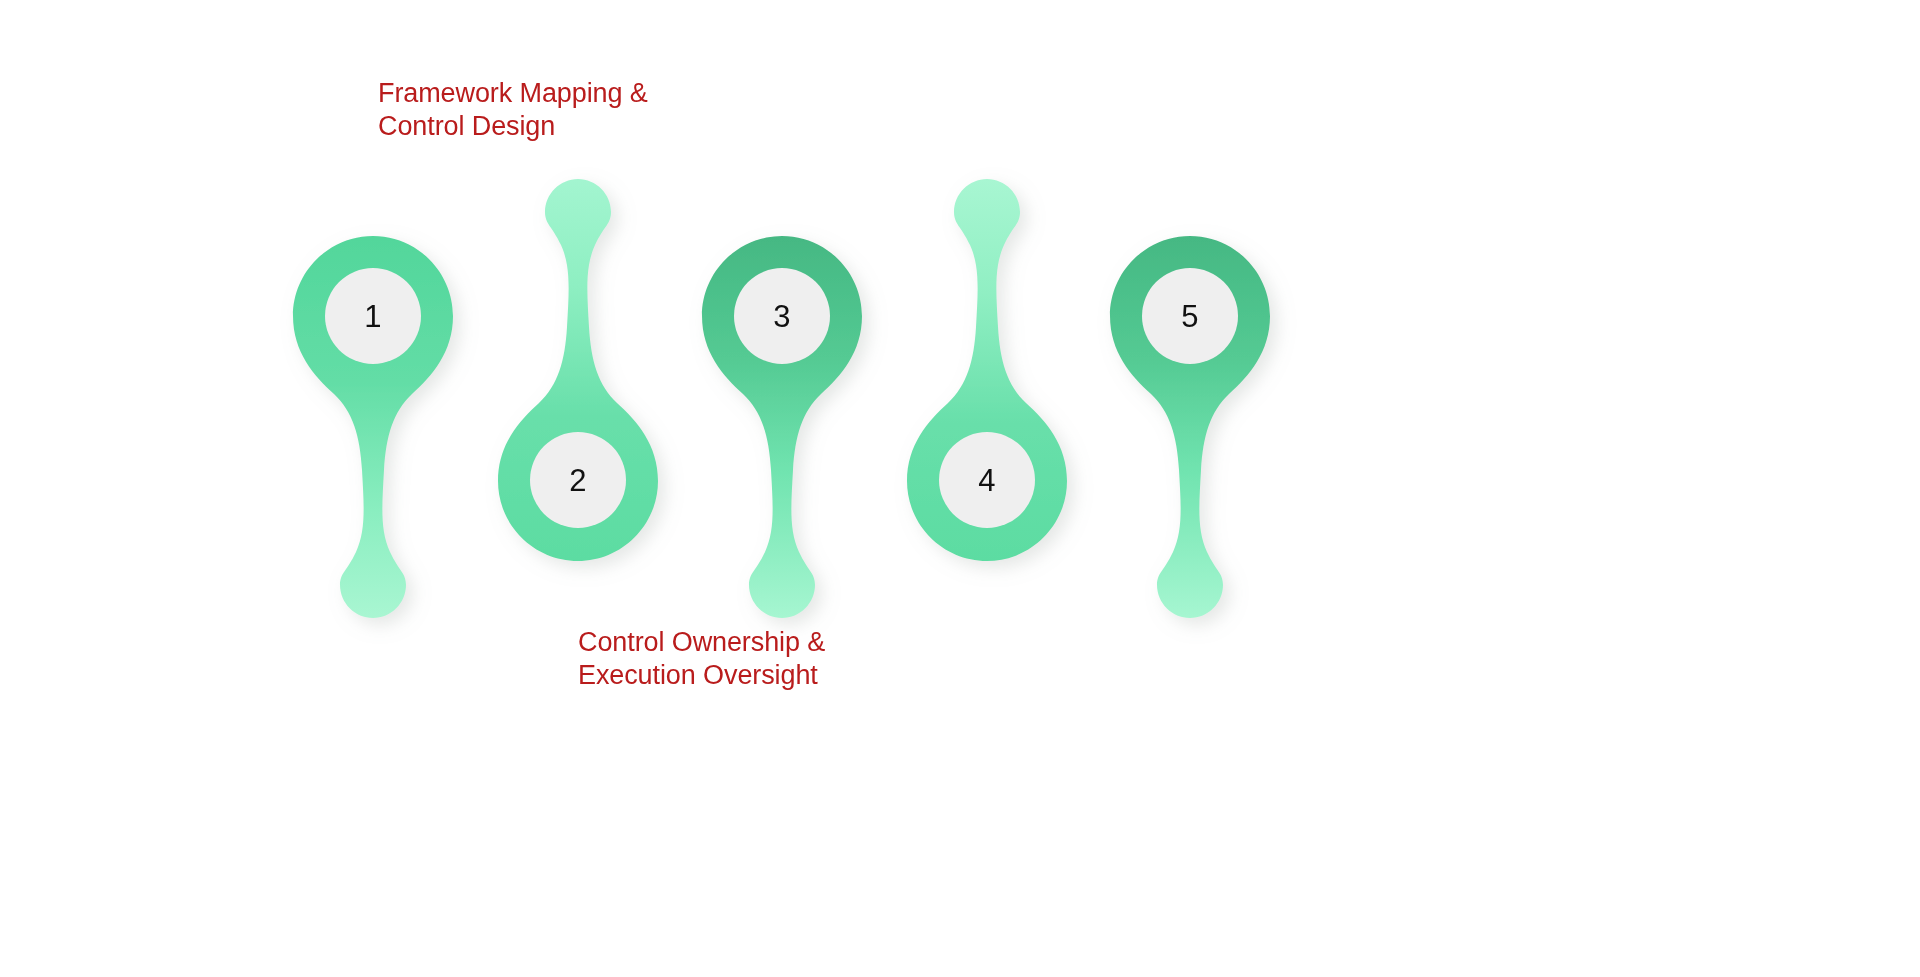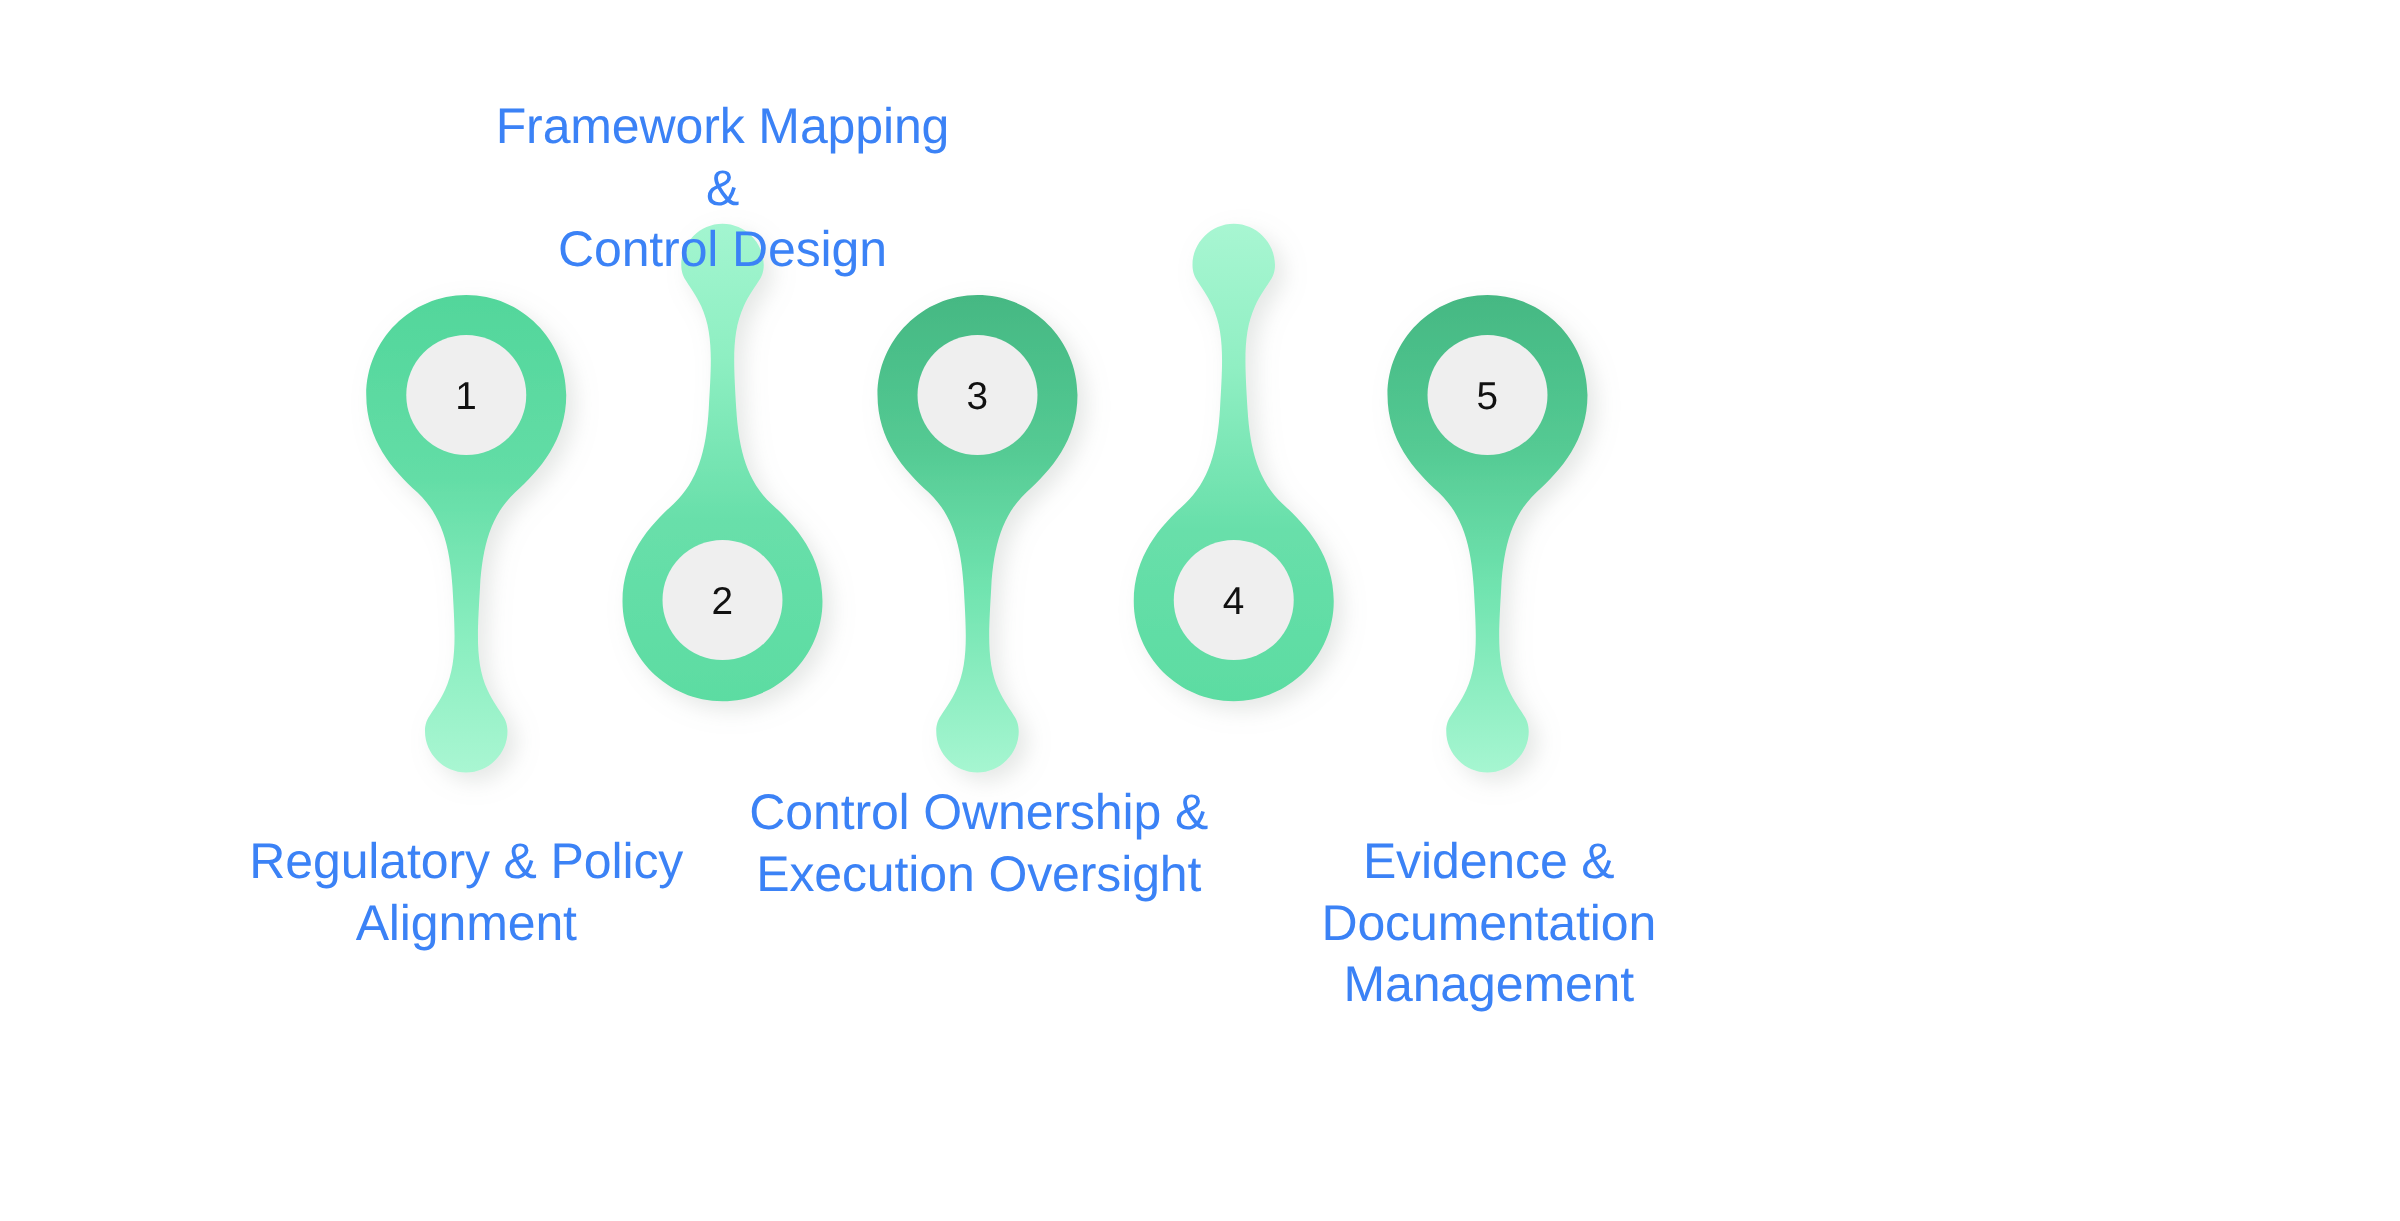--- a/index.html
+++ b/index.html
@@ -52,25 +52,24 @@
     font-size: 31px;
     color: #111111;
     line-height: 1;
     letter-spacing: 0.2px;
     user-select: none;
   }
 
   
   .caption {
     position: absolute;
-    text-align: center;
     font-family: "Liberation Sans", sans-serif;
-    font-size: 40px;
+    font-size: 27px;
     line-height: 1.24;
-    color: #3b82f6;
+    color: #b91c1c;
     letter-spacing: -0.1px;
     white-space: pre-line;
   }
   .caption-top { }
   .caption-bottom { }
 </style>
 </head>
 <body>
 
 <div id="infographic">
@@ -218,23 +217,19 @@
     </div>
 
     <div class="num-bubble" style="left:1142px; top:268px; width:96px; height:96px;">
       <span>5</span>
     </div>
 
     <div class="caption caption-top" style="left:378px; top:77px; width:400px;">Framework Mapping &amp;
 Control Design</div>
 
 
-    <div class="caption caption-bottom" style="left:173px; top:665px; width:400px;">Regulatory &amp; Policy
-Alignment</div>
 
     <div class="caption caption-bottom" style="left:578px; top:626px; width:410px;">Control Ownership &amp;
 Execution Oversight</div>
 
-    <div class="caption caption-bottom" style="left:975px; top:665px; width:432px;">Evidence &amp; Documentation
-Management</div>
 
   </div>
 </div>
 
 </body></html>

